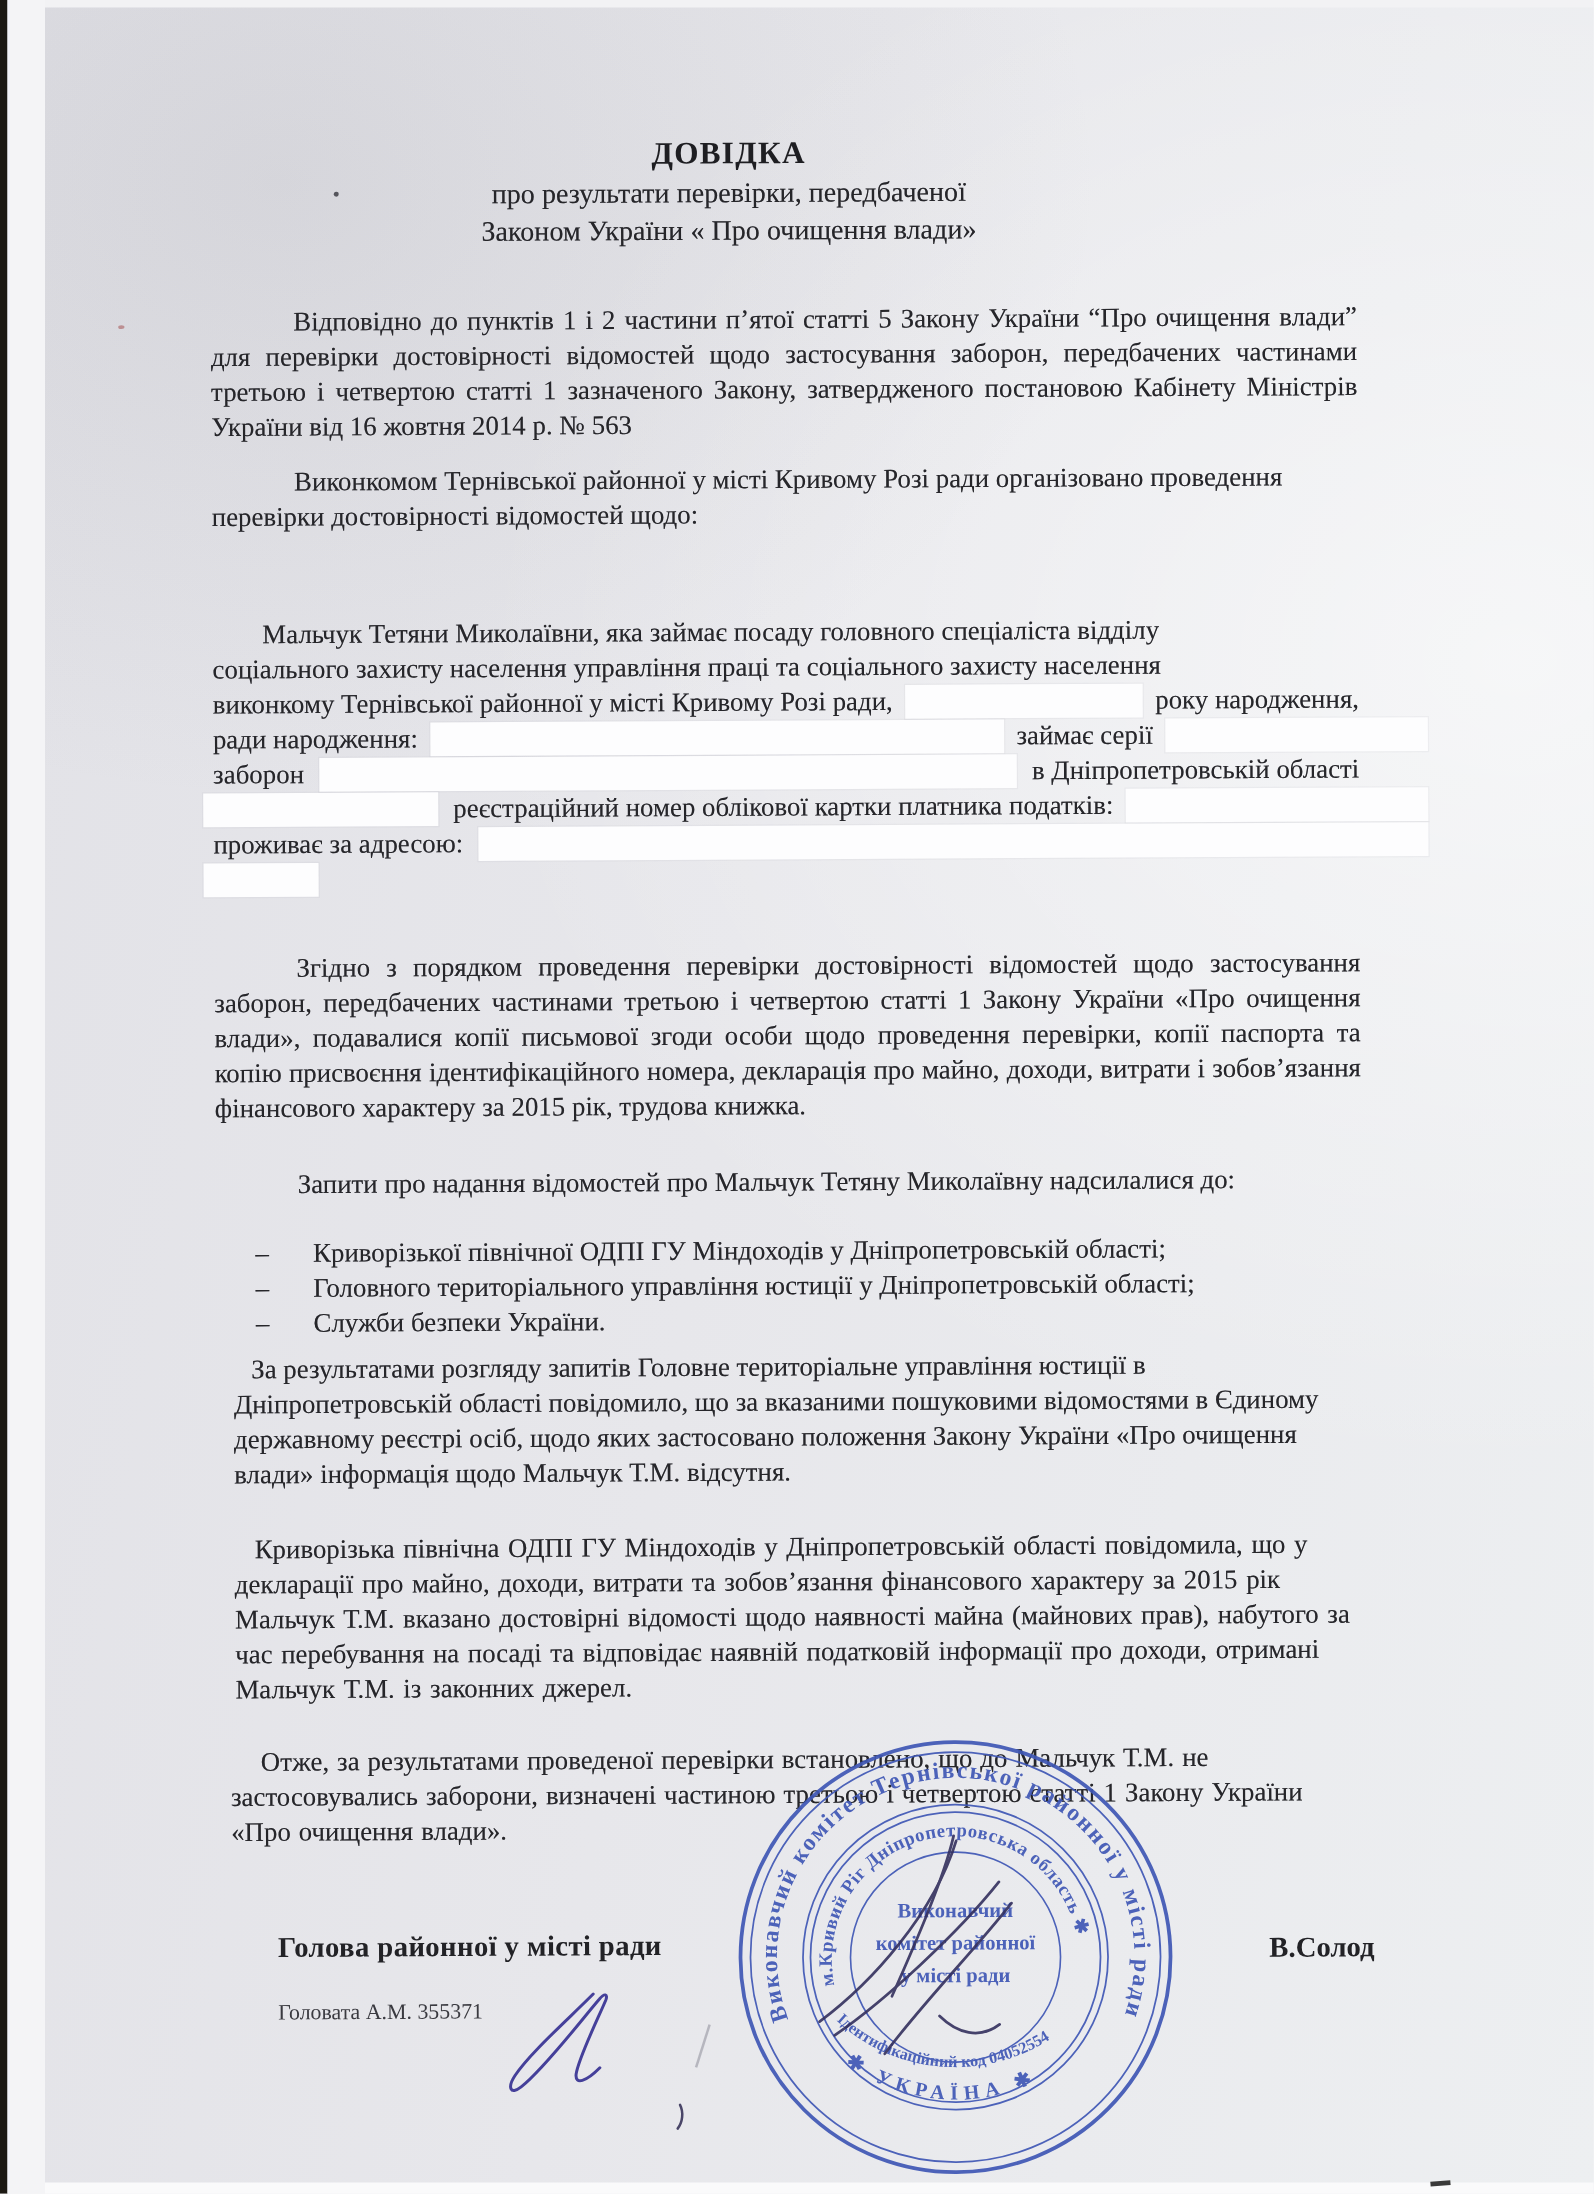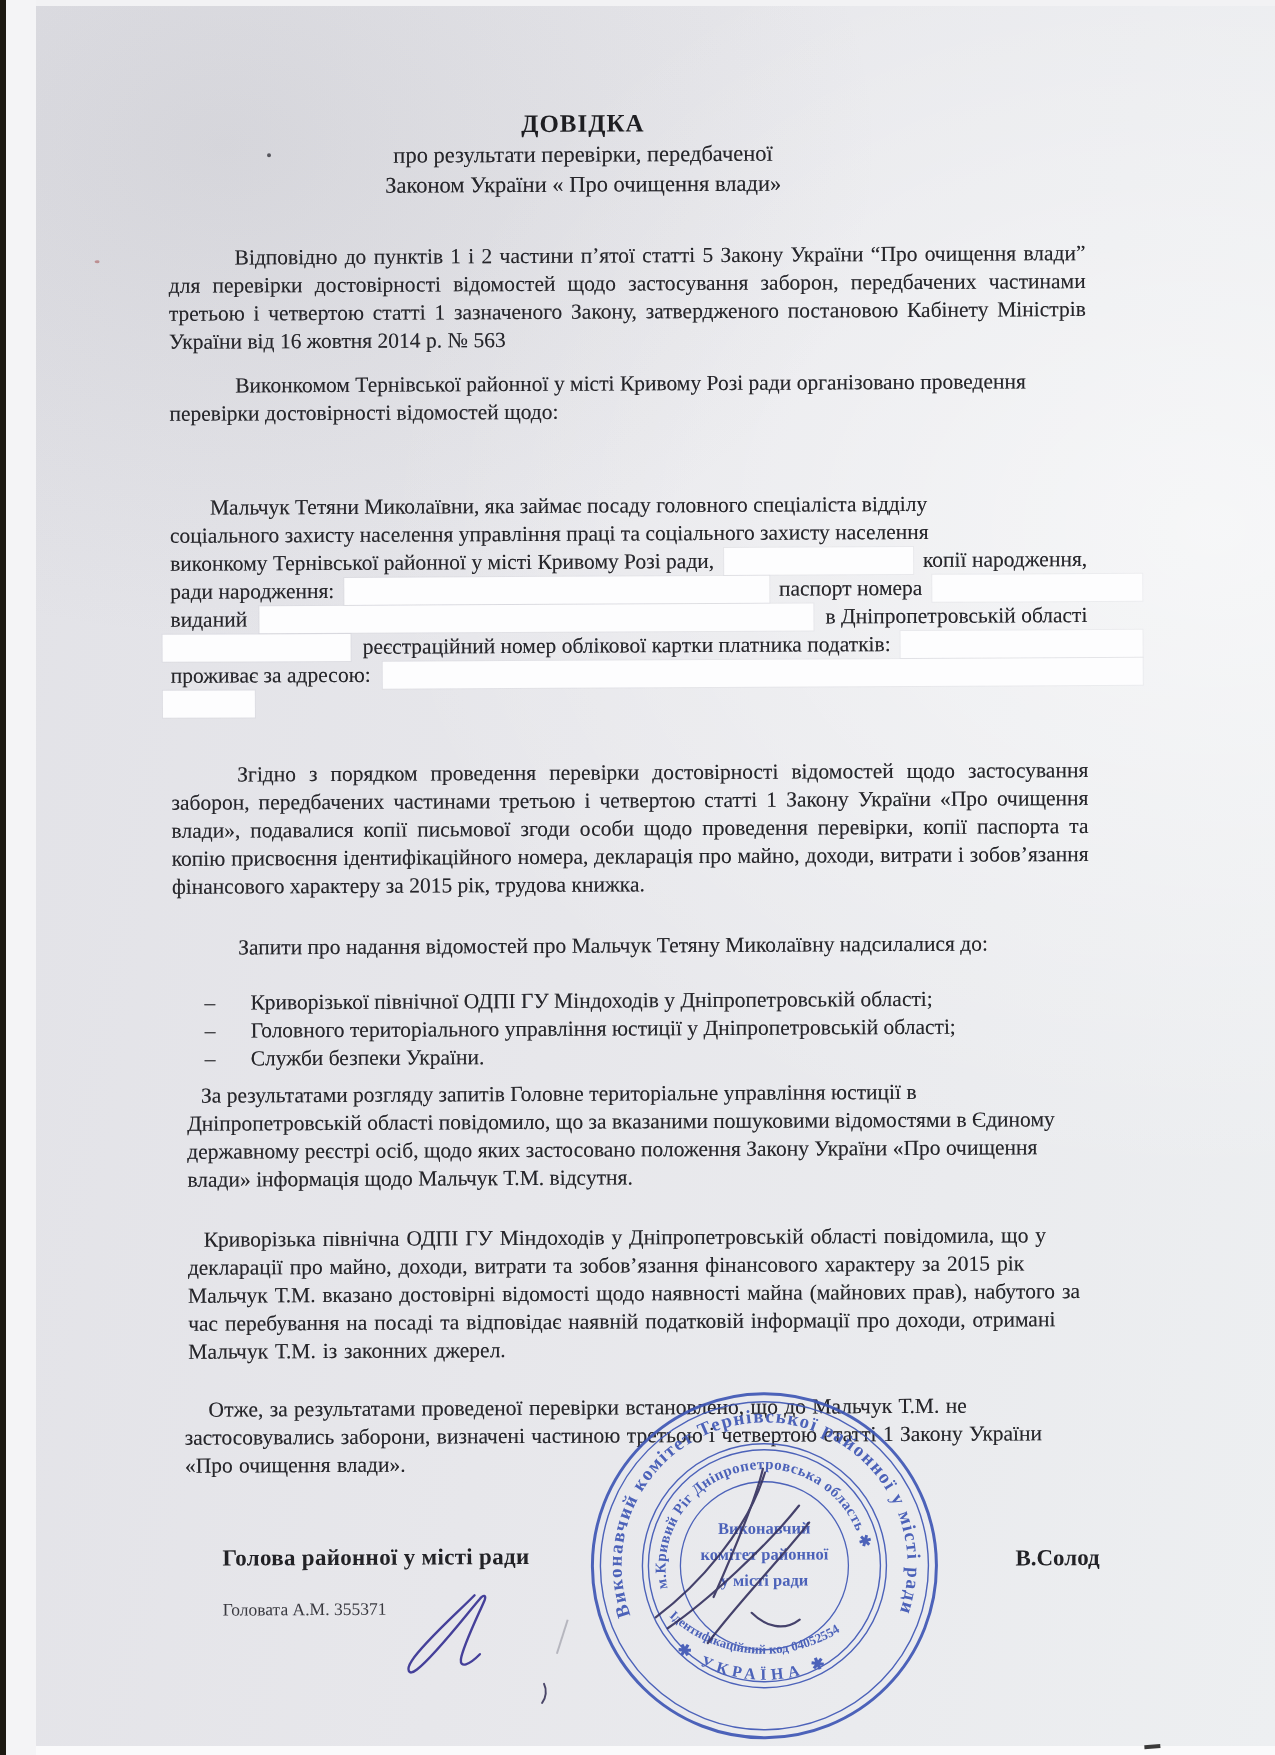--- a/index.html
+++ b/index.html
@@ -61,30 +61,30 @@
     <div class="block doc-text" style="top:490px;">
       <div class="row" style="text-align:justify;">
         <span style="text-indent:40px;display:inline-block;">Мальчук Тетяни Миколаївни, яка займає посаду головного спеціаліста відділу</span>
       </div>
       <div class="row">
         <span>соціального захисту населення управління праці та соціального захисту населення</span>
       </div>
       <div class="row">
         <span>виконкому Тернівської районної у місті Кривому Розі ради,</span>
         <span class="redact grow" style="margin:0 10px;min-width:120px;"></span>
-        <span>копії народження,</span>
+        <span>року народження,</span>
       </div>
       <div class="row">
         <span>ради народження:</span>
         <span class="redact grow" style="margin:0 10px;min-width:300px;"></span>
-        <span>паспорт номера</span>
+        <span>займає серії</span>
         <span class="redact" style="width:210px;margin-left:10px;margin-right:-55px;"></span>
       </div>
       <div class="row">
-        <span>виданий</span>
+        <span>заборон</span>
         <span class="redact grow" style="margin:0 12px;min-width:380px;"></span>
         <span>в Дніпропетровській області</span>
       </div>
       <div class="row">
         <span class="redact" style="width:188px;margin-left:-8px;margin-right:12px;"></span>
         <span>реєстраційний номер облікової картки платника податків:</span>
         <span class="redact grow" style="margin-left:10px;margin-right:-55px;min-width:120px;"></span>
       </div>
       <div class="row">
         <span>проживає за адресою:</span>

